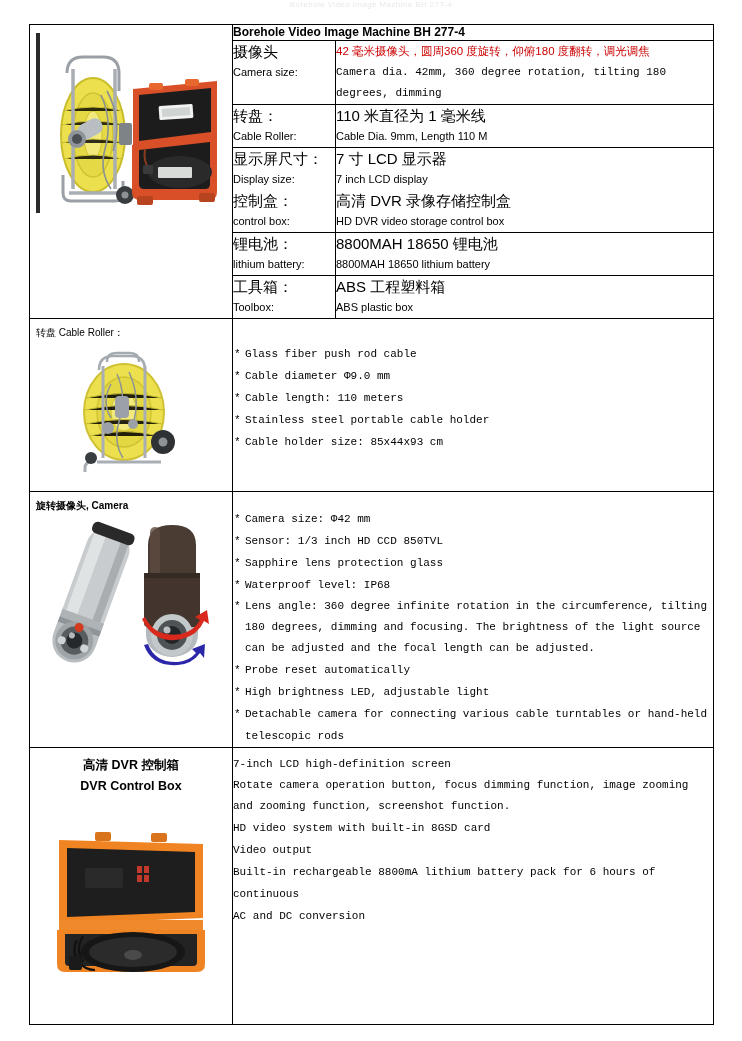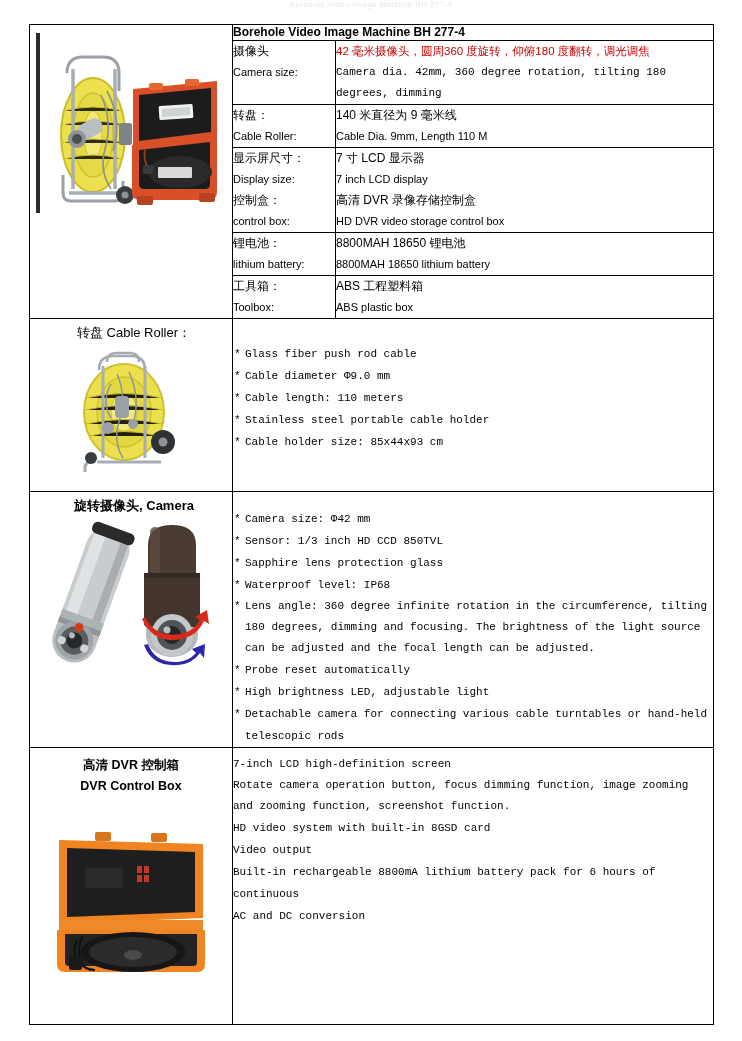--- a/index.html
+++ b/index.html
@@ -77,36 +77,36 @@
     padding: 4px 3px 4px 4px;
     font-size: 11px;
     line-height: 21px;
     white-space: nowrap;
   }
   .val {
     padding: 4px 4px 4px 5px;
     font-size: 11px;
     line-height: 21px;
   }
-  .cn { font-size: 12px; }
+  .cn { font-size: 15px; }
   .redtext {
     color: #cc0000;
     font-size: 11.5px;
   }
 
   
   .img-cell {
     padding: 0;
     text-align: center;
     vertical-align: top;
   }
   .sec-head {
-    font-size: 13px;
+    font-size: 10px;
     padding: 6px 0 0 6px;
-    text-align: center;
+    text-align: left;
     line-height: 15px;
   }
   .sec-head-bold {
     font-size: 12.5px;
     font-weight: bold;
     text-align: center;
     padding: 8px 0 0 0;
     line-height: 19px;
   }
 
@@ -241,21 +241,21 @@
         <td class="lab cn" style="border-bottom:none;">摄像头</td>
         <td class="val redtext" style="border-bottom:none;">42 毫米摄像头，圆周360 度旋转，仰俯180 度翻转，调光调焦</td>
       </tr>
       <tr>
         <td class="lab" style="border-top:none;">Camera size:</td>
         <td class="val" style="border-top:none;font-family:Liberation Mono, monospace;">Camera dia. 42mm, 360 degree rotation, tilting 180 degrees, dimming</td>
       </tr>
 
       <tr>
         <td class="lab cn" style="border-bottom:none;">转盘：</td>
-        <td class="val cn" style="border-bottom:none;">140 米直径为 9 毫米线</td>
+        <td class="val cn" style="border-bottom:none;">110 米直径为 1 毫米线</td>
       </tr>
       <tr>
         <td class="lab" style="border-top:none;">Cable Roller:</td>
         <td class="val" style="border-top:none;">Cable Dia. 9mm, Length 110 M</td>
       </tr>
 
       <tr>
         <td class="lab cn" style="border-bottom:none;">显示屏尺寸：</td>
         <td class="val cn" style="border-bottom:none;">7 寸 LCD 显示器</td>
       </tr>

